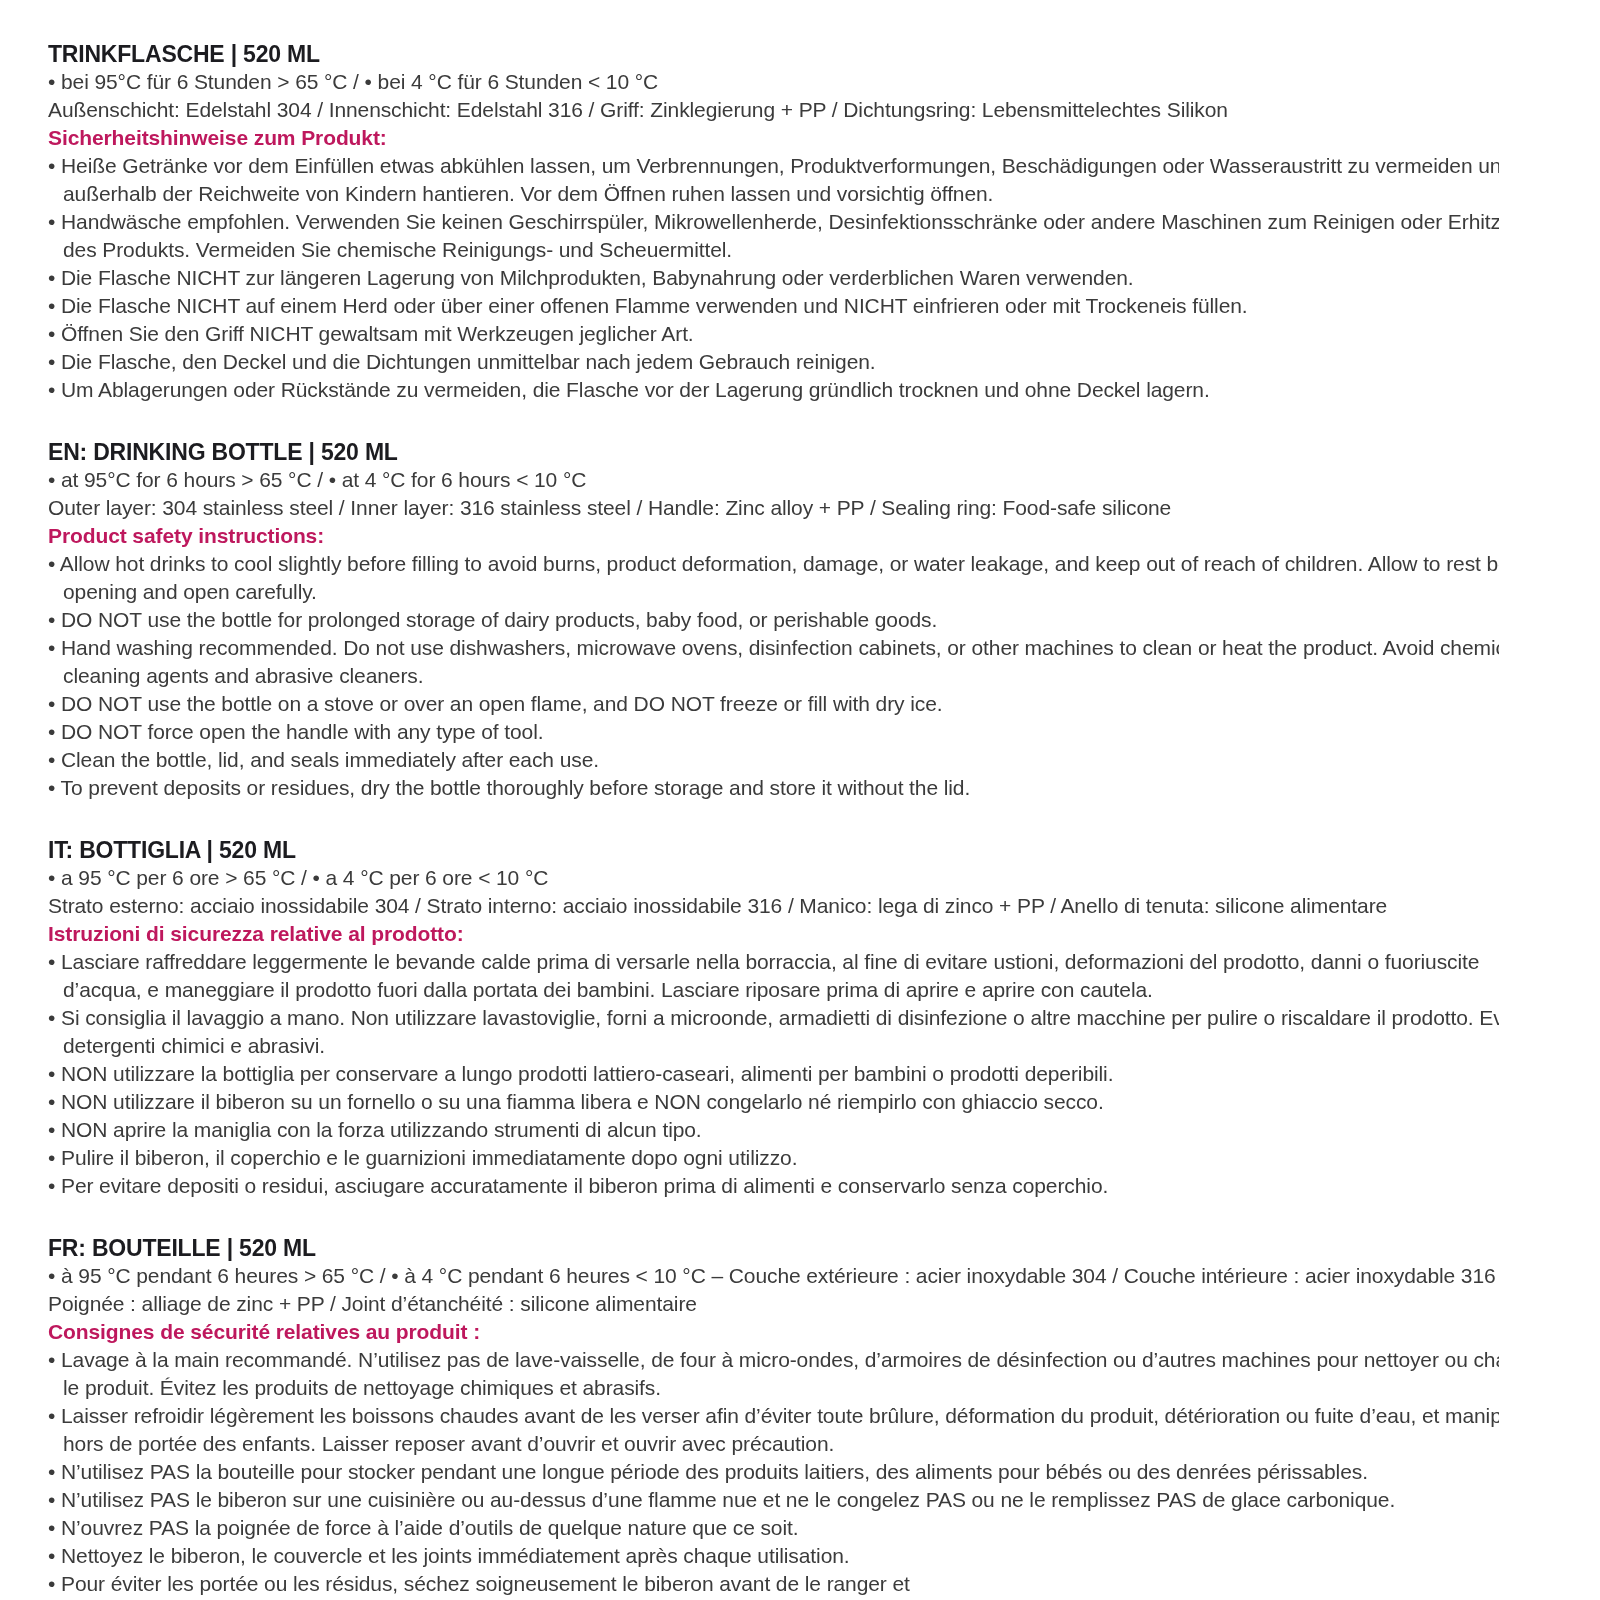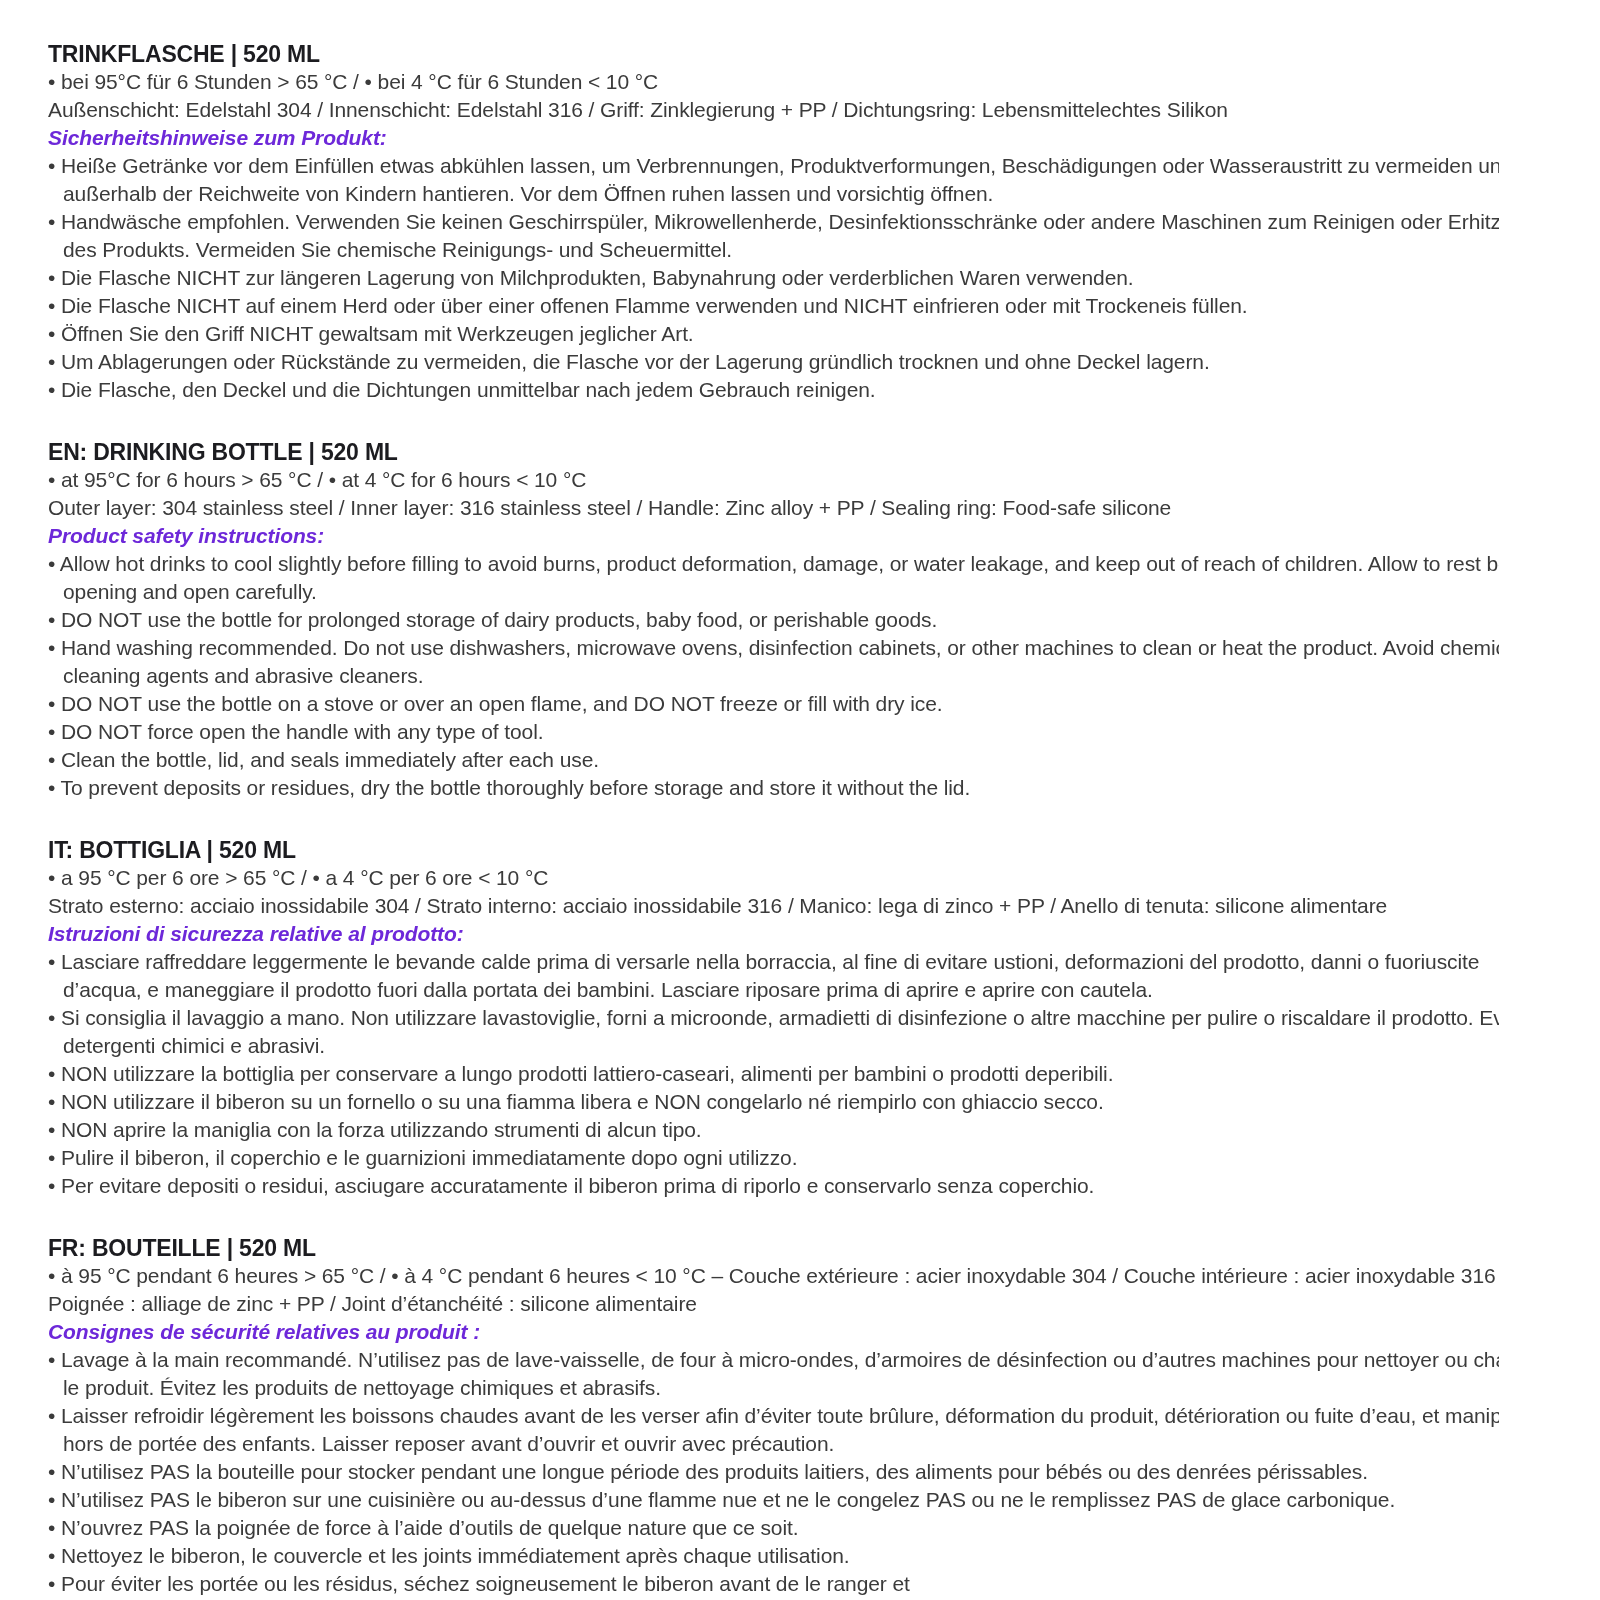--- a/index.html
+++ b/index.html
@@ -28,22 +28,21 @@
     line-height: 28px;
     font-weight: 700;
     color: #1c1c20;
     letter-spacing: -0.2px;
   }
   .subheading {
     margin: 0;
     font-size: 21px;
     line-height: 28px;
     font-weight: 700;
-    color: #6d28d9;
-    font-style: italic;
+    color: #be185d;
   }
   .line { margin: 0; }
   .bullets {
     margin: 0;
     padding: 0;
     list-style: none;
   }
   .bullets li {
     padding-left: 15px;
     text-indent: -15px;
@@ -59,22 +58,22 @@
       <h2 class="heading">TRINKFLASCHE | 520 ML</h2>
       <p class="line">• bei 95°C für 6 Stunden &gt; 65 °C / • bei 4 °C für 6 Stunden &lt; 10 °C</p>
       <p class="line">Außenschicht: Edelstahl 304 / Innenschicht: Edelstahl 316 / Griff: Zinklegierung + PP / Dichtungsring: Lebensmittelechtes Silikon</p>
       <h3 class="subheading">Sicherheitshinweise zum Produkt:</h3>
       <ul class="bullets">
           <li>• Heiße Getränke vor dem Einfüllen etwas abkühlen lassen, um Verbrennungen, Produktverformungen, Beschädigungen oder Wasseraustritt zu vermeiden und außerhalb der Reichweite von Kindern hantieren. Vor dem Öffnen ruhen lassen und vorsichtig öffnen.</li>
           <li>• Handwäsche empfohlen. Verwenden Sie keinen Geschirrspüler, Mikrowellenherde, Desinfektionsschränke oder andere Maschinen zum Reinigen oder Erhitzen des Produkts. Vermeiden Sie chemische Reinigungs- und Scheuermittel.</li>
           <li>• Die Flasche NICHT zur längeren Lagerung von Milchprodukten, Babynahrung oder verderblichen Waren verwenden.</li>
           <li>• Die Flasche NICHT auf einem Herd oder über einer offenen Flamme verwenden und NICHT einfrieren oder mit Trockeneis füllen.</li>
           <li>• Öffnen Sie den Griff NICHT gewaltsam mit Werkzeugen jeglicher Art.</li>
+          <li>• Die Flasche, den Deckel und die Dichtungen unmittelbar nach jedem Gebrauch reinigen.</li>
           <li>• Um Ablagerungen oder Rückstände zu vermeiden, die Flasche vor der Lagerung gründlich trocknen und ohne Deckel lagern.</li>
-          <li>• Die Flasche, den Deckel und die Dichtungen unmittelbar nach jedem Gebrauch reinigen.</li>
         </ul>
     </section>
 
     <section class="lang-section">
       <h2 class="heading">EN: DRINKING BOTTLE | 520 ML</h2>
       <p class="line">• at 95°C for 6 hours &gt; 65 °C / • at 4 °C for 6 hours &lt; 10 °C</p>
       <p class="line">Outer layer: 304 stainless steel / Inner layer: 316 stainless steel / Handle: Zinc alloy + PP / Sealing ring: Food-safe silicone</p>
       <h3 class="subheading">Product safety instructions:</h3>
       <ul class="bullets">
           <li>• Allow hot drinks to cool slightly before filling to avoid burns, product deformation, damage, or water leakage, and keep out of reach of children. Allow to rest before opening and open carefully.</li>
@@ -92,21 +91,21 @@
       <p class="line">• a 95 °C per 6 ore &gt; 65 °C / • a 4 °C per 6 ore &lt; 10 °C</p>
       <p class="line">Strato esterno: acciaio inossidabile 304 / Strato interno: acciaio inossidabile 316 / Manico: lega di zinco + PP / Anello di tenuta: silicone alimentare</p>
       <h3 class="subheading">Istruzioni di sicurezza relative al prodotto:</h3>
       <ul class="bullets">
           <li>• Lasciare raffreddare leggermente le bevande calde prima di versarle nella borraccia, al fine di evitare ustioni, deformazioni del prodotto, danni o fuoriuscite d’acqua, e maneggiare il prodotto fuori dalla portata dei bambini. Lasciare riposare prima di aprire e aprire con cautela.</li>
           <li>• Si consiglia il lavaggio a mano. Non utilizzare lavastoviglie, forni a microonde, armadietti di disinfezione o altre macchine per pulire o riscaldare il prodotto. Evitare detergenti chimici e abrasivi.</li>
           <li>• NON utilizzare la bottiglia per conservare a lungo prodotti lattiero-caseari, alimenti per bambini o prodotti deperibili.</li>
           <li>• NON utilizzare il biberon su un fornello o su una fiamma libera e NON congelarlo né riempirlo con ghiaccio secco.</li>
           <li>• NON aprire la maniglia con la forza utilizzando strumenti di alcun tipo.</li>
           <li>• Pulire il biberon, il coperchio e le guarnizioni immediatamente dopo ogni utilizzo.</li>
-          <li>• Per evitare depositi o residui, asciugare accuratamente il biberon prima di riporlo e conservarlo senza coperchio.</li>
+          <li>• Per evitare depositi o residui, asciugare accuratamente il biberon prima di alimenti e conservarlo senza coperchio.</li>
         </ul>
     </section>
 
     <section class="lang-section">
       <h2 class="heading">FR: BOUTEILLE | 520 ML</h2>
       <p class="line">• à 95 °C pendant 6 heures &gt; 65 °C / • à 4 °C pendant 6 heures &lt; 10 °C – Couche extérieure : acier inoxydable 304 / Couche intérieure : acier inoxydable 316 / Poignée : alliage de zinc + PP / Joint d’étanchéité : silicone alimentaire</p>
       <h3 class="subheading">Consignes de sécurité relatives au produit :</h3>
       <ul class="bullets">
           <li>• Lavage à la main recommandé. N’utilisez pas de lave-vaisselle, de four à micro-ondes, d’armoires de désinfection ou d’autres machines pour nettoyer ou chauffer le produit. Évitez les produits de nettoyage chimiques et abrasifs.</li>
           <li>• Laisser refroidir légèrement les boissons chaudes avant de les verser afin d’éviter toute brûlure, déformation du produit, détérioration ou fuite d’eau, et manipuler hors de portée des enfants. Laisser reposer avant d’ouvrir et ouvrir avec précaution.</li>

